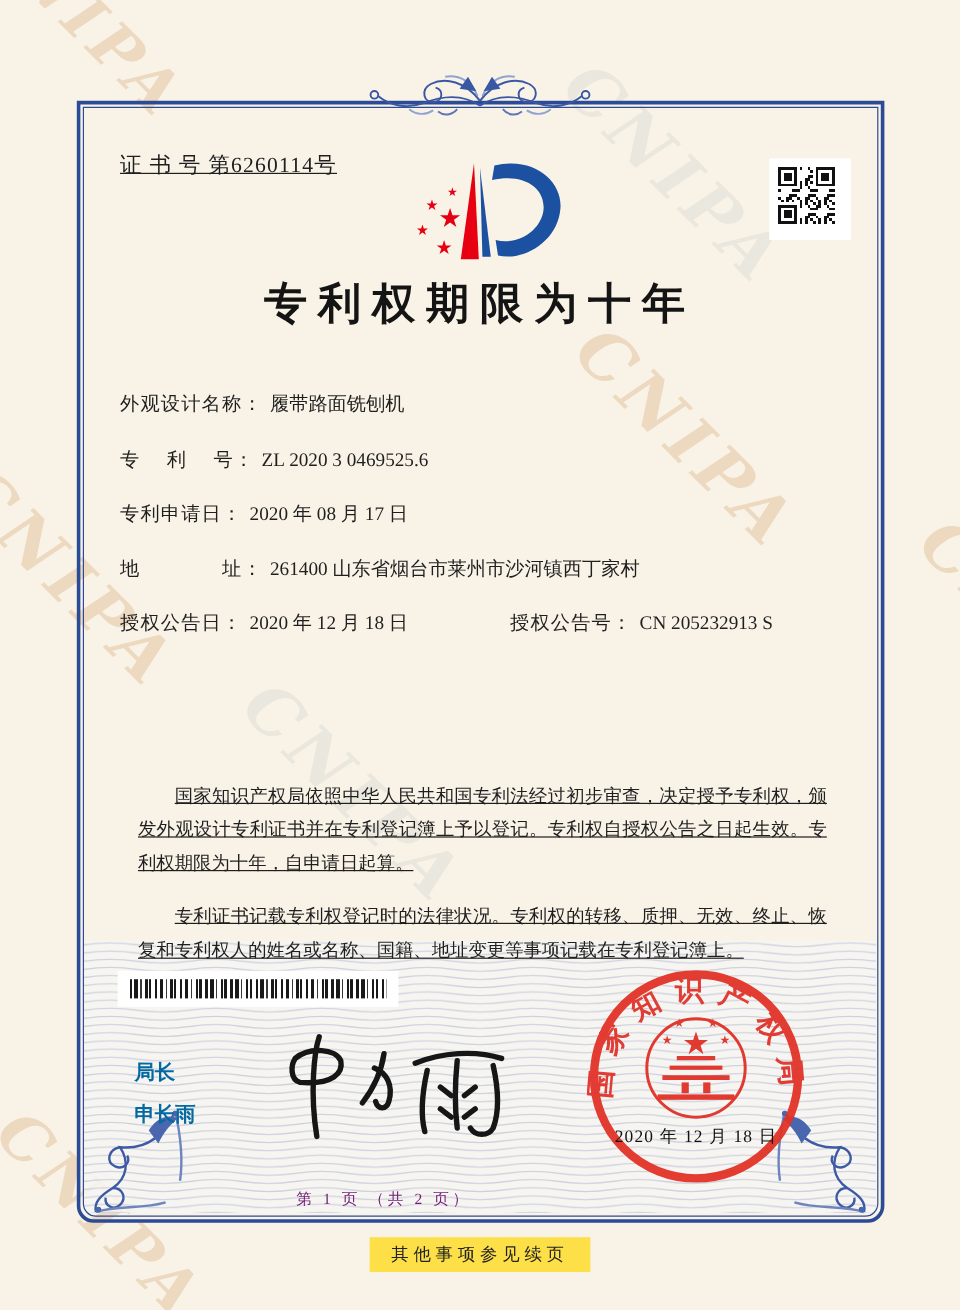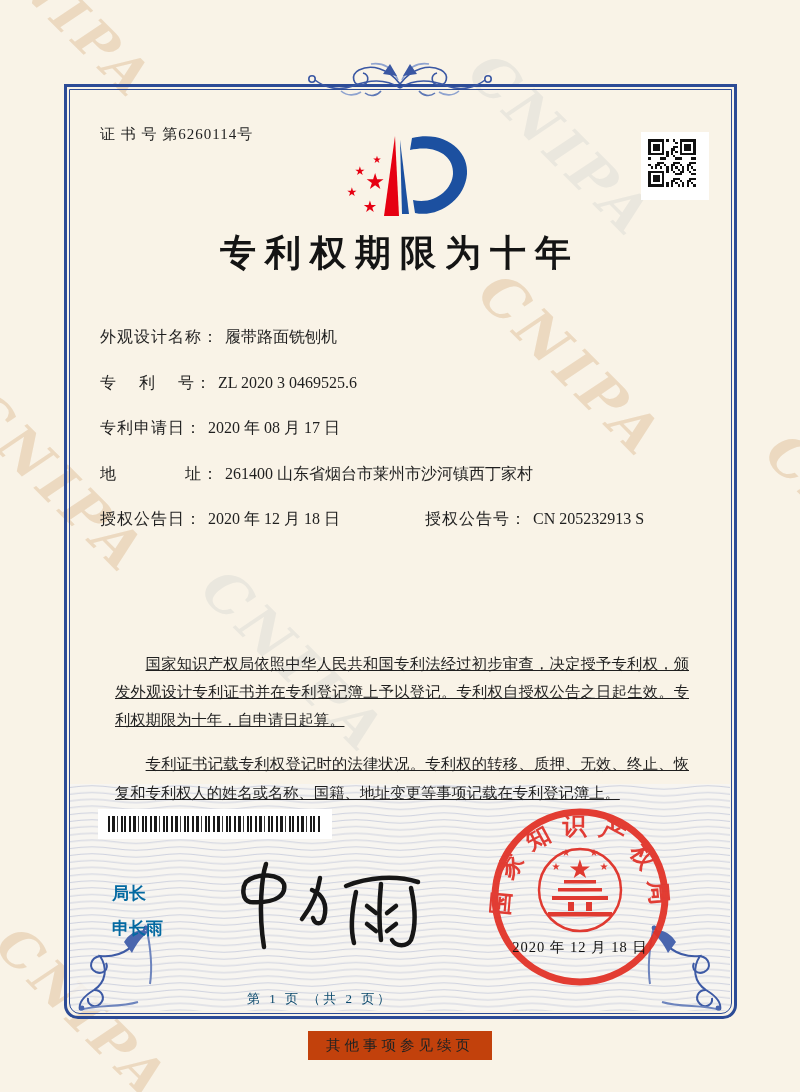--- a/index.html
+++ b/index.html
@@ -11,21 +11,21 @@
   .wm-tan{color:#ecd9c0;}
   .wm-gray{color:#eae7de;}
   
   .frame{position:absolute;left:64px;top:84px;width:667px;height:929px;
          border:3px solid #2c4b96;border-bottom-left-radius:14px;border-bottom-right-radius:14px;}
   .frame-inner{position:absolute;left:2px;top:2px;right:2px;bottom:2px;border:1px solid #2c4b96;
          border-bottom-left-radius:11px;border-bottom-right-radius:11px;}
   
   .waves{position:absolute;left:70px;top:784px;width:660px;height:227px;opacity:.85;}
   
-  .certno{position:absolute;left:100px;top:125px;font-size:15px;letter-spacing:1px;}
+  .certno{position:absolute;left:100px;top:125px;font-size:18px;letter-spacing:1px;text-decoration:underline;}
   .qr{position:absolute;left:641px;top:132px;width:62px;height:62px;background:#fff;padding:3px;}
   .logo{position:absolute;left:328px;top:126px;width:150px;height:98px;}
   .title{position:absolute;left:0;top:229px;width:800px;text-align:center;
          font-size:36px;font-weight:bold;letter-spacing:9px;color:#141414;}
   
   .fields{position:absolute;left:100px;top:327px;width:608px;font-size:16px;}
   .frow{height:45.5px;position:relative;white-space:nowrap;}
   .flabel{letter-spacing:1px;}
   .fvalue{margin-left:6px;}
   .grant2{position:absolute;left:325px;top:0;}
@@ -42,23 +42,23 @@
   
   .director{position:absolute;left:112px;top:876px;font-family:"Liberation Sans","DejaVu Sans",sans-serif;
          font-size:17px;font-weight:600;line-height:35px;color:#0369a1;}
   .signature{position:absolute;left:228px;top:848px;}
   
   .seal{position:absolute;left:489px;top:806px;width:182px;height:182px;opacity:.94;}
   .seal-date{position:absolute;left:494px;top:938px;width:172px;text-align:center;
          font-size:14.5px;color:#111;z-index:6;letter-spacing:1px;}
   
   .pagefoot{position:absolute;left:0;top:990px;width:640px;text-align:center;
-         font-size:13px;letter-spacing:3px;color:#0c4a6e;}
+         font-size:13px;letter-spacing:3px;color:#701a75;}
   .contnote{position:absolute;left:0;top:1031px;width:800px;text-align:center;}
-  .contnote span{display:inline-block;background:#c2410c;padding:5px 18px;font-size:14.5px;
+  .contnote span{display:inline-block;background:#fde047;padding:5px 18px;font-size:14.5px;
          letter-spacing:4px;color:#222;}
   .flourish-top{position:absolute;left:289px;top:58px;width:222px;height:52px;}
   .corner-fl{position:absolute;width:92px;height:92px;}
   .corner-left{left:66px;top:922px;}
   .corner-right{left:642px;top:922px;transform:scaleX(-1);}
 </style>
 </head>
 <body>
 
 <div class="page">

